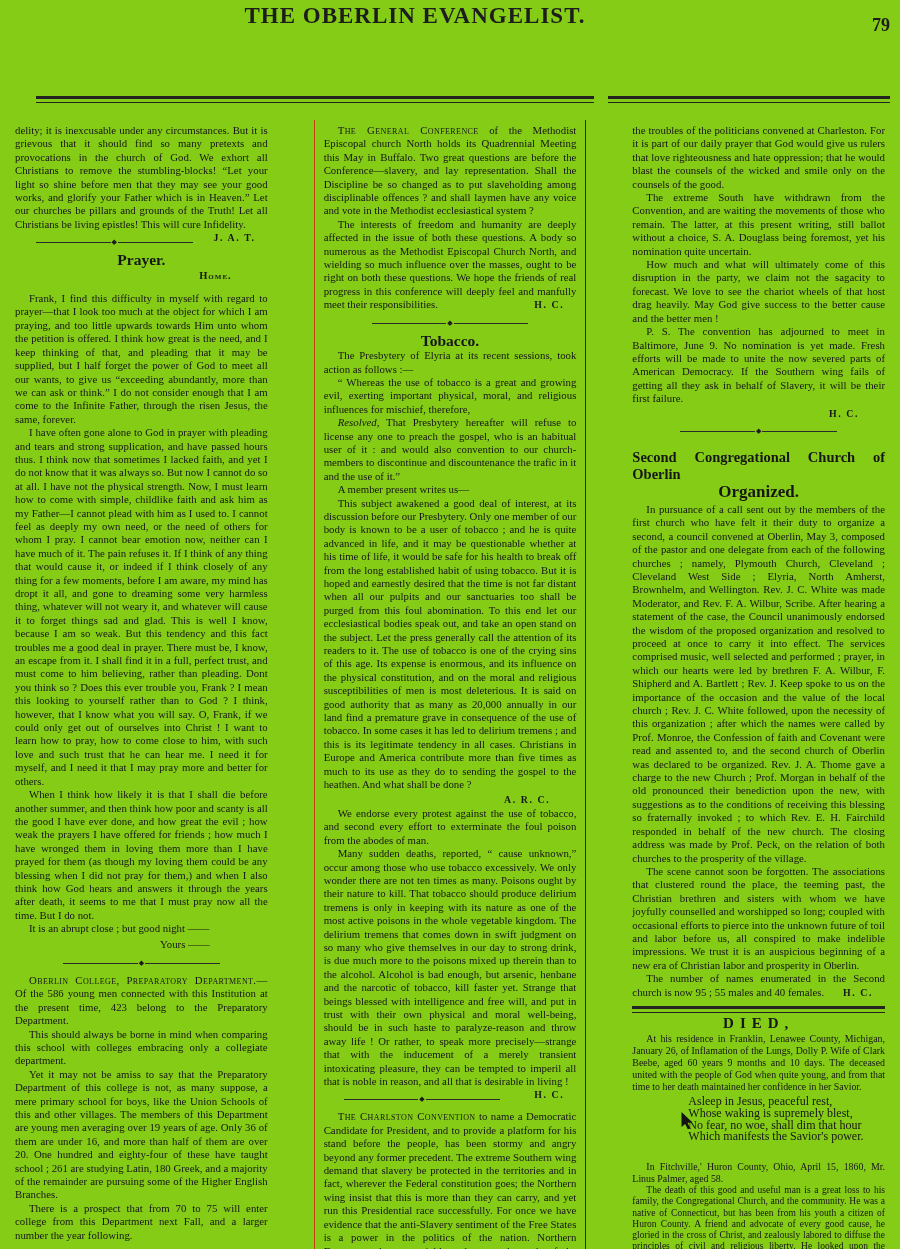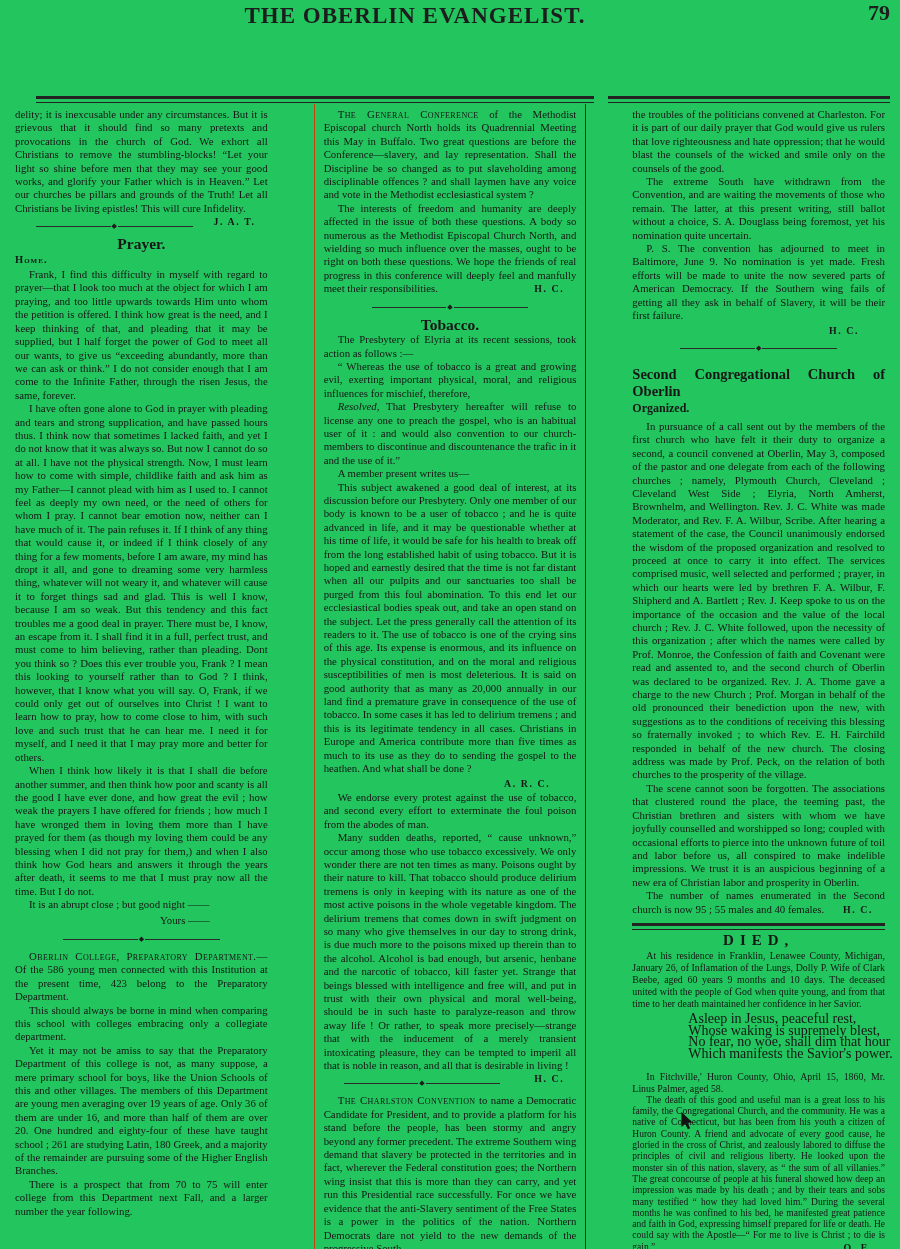--- a/index.html
+++ b/index.html
@@ -1,54 +1,54 @@
 <!DOCTYPE html>
 <html><head>
 <meta charset="utf-8">
 <style>
   html,body{margin:0;padding:0;background:#e9e8e4;}
   .page{
-    position:relative;width:900px;height:1249px;background:#22c55e;
+    position:relative;width:900px;height:1249px;background:#84cc16;
     font-family:"Liberation Serif","DejaVu Serif",serif;color:#161616;
     overflow:hidden;box-sizing:border-box;
   }
   .masthead{
     position:absolute;top:3px;left:0;width:830px;text-align:center;
     font-size:23px;font-weight:bold;letter-spacing:1px;color:#1d1d1d;
   }
   .page-number{
-    position:absolute;top:0;right:10px;font-size:22px;font-weight:bold;color:#1d1d1d;
+    position:absolute;top:15px;right:10px;font-size:18px;font-weight:bold;color:#1d1d1d;
   }
   .toprule{position:absolute;top:96px;height:3px;border-top:3px solid #232323;border-bottom:1px solid #232323;}
   .toprule-left{left:36px;width:558px;}
   .toprule-right{left:608px;width:282px;}
-  .columns{position:absolute;top:104px;left:6px;width:888px;bottom:0;display:flex;gap:37px;}
+  .columns{position:absolute;top:120px;left:6px;width:888px;bottom:0;display:flex;gap:37px;}
   .col{
     flex:1 1 0;padding:4px 9px 0 9px;box-sizing:border-box;overflow:hidden;
     text-align:justify;font-size:10.8px;line-height:13.4px;
   }
   .col-mid{border-left:1px solid #c2410c;border-right:1px solid #2c2c2c;}
   p{margin:0;text-indent:14px;}
   p.noindent{text-indent:0;}
   .smallcaps{font-variant:small-caps;letter-spacing:0.4px;}
   .italic-lead{font-style:italic;}
   .inline-sig{float:right;font-weight:bold;font-size:9.8px;letter-spacing:1.6px;padding-right:12px;}
   .sig-line{text-align:right;padding-right:26px;font-weight:bold;font-size:9.8px;letter-spacing:1.6px;margin:1px 0;}
   .article-title{margin:7px 0 2px 0;text-align:center;font-weight:bold;font-size:15.5px;text-indent:0;}
-  .byline{padding-right:36px;font-variant:small-caps;font-weight:bold;font-size:10.5px;letter-spacing:1px;margin-bottom:2px;}
+  .byline{text-align:right;padding-right:36px;font-variant:small-caps;font-weight:bold;font-size:10.5px;letter-spacing:1px;margin-bottom:10px;}
   .yours{text-align:right;padding-right:58px;margin:2px 0 9px 0;}
   .divider{display:flex;align-items:center;justify-content:center;width:62%;margin:8px auto 7px auto;}
   .dline{flex:1;border-top:1px solid #2b2b2b;height:0;}
   .ddiamond{font-size:7px;line-height:1;margin:0 1px;color:#1c1c1c;}
   .church-title1{font-weight:bold;font-size:14.5px;line-height:17px;text-align:justify;text-align-last:justify;margin-top:14px;}
-  .church-title2{font-weight:bold;font-size:12px;line-height:17px;margin-bottom:3px;}
+  .church-title2{font-weight:bold;font-size:17px;line-height:17px;text-align:center;margin-bottom:3px;}
   .full-double-rule{height:3px;border-top:3px solid #232323;border-bottom:1px solid #232323;margin:7px 0 3px 0;}
   .died-title{text-align:center;font-weight:bold;font-size:15px;letter-spacing:6px;margin:4px 0 3px 0;}
   .died-body{font-size:9.9px;line-height:11.9px;}
-  .poem{padding-left:56px;margin:3px 0 11px 0;font-size:14px;line-height:11.8px;}
+  .poem{padding-left:56px;margin:3px 0 18px 0;font-size:12px;line-height:11.8px;}
   .poem div{white-space:nowrap;}
   .obit-small{font-size:9.5px;line-height:11.3px;}
   .cursor-artifact{position:absolute;left:680px;top:1112px;width:14px;height:18px;}
 </style>
 </head>
 <body>
 
 <div class="page">
 
   <div class="masthead">THE OBERLIN EVANGELIST.</div>
@@ -113,20 +113,21 @@
         <span class="dline"></span>
       </div>
 
       <p><span class="smallcaps">The Charlston Convention</span><span> to name a Democratic Candidate for President, and to provide a platform for his stand before the people, has been stormy and angry beyond any former precedent.  The extreme Southern wing demand that slavery be protected in the territories and in fact, wherever the Federal constitution goes;  the Northern wing insist that this is more than they can carry, and yet run this Presidential race successfully.   For once we have evidence that the anti-Slavery sentiment of the Free States is a power in the politics of the nation.   Northern Democrats dare not yield to the new demands of the progressive South.</span></p>
       <p>We will not suppress the satisfaction we have had in</p>
     </div>
 
     <div class="col">
       <p class="noindent">the troubles of the politicians convened at Charleston. For it is part of our daily prayer that God would give us rulers that love righteousness and hate oppression;  that he would blast the counsels of the wicked and smile only on the counsels of the good.</p>
       <p>The extreme South have withdrawn from the Convention, and are waiting the movements of those who remain. The latter, at this present writing, still ballot without a choice, S. A. Douglass being foremost, yet his nomination quite uncertain.</p>
+      <p>How much and what will ultimately come of this disruption in the party, we claim not the sagacity to forecast. We love to see the chariot wheels of that host drag heavily.   May God give success to the better cause and the better men !</p>
       <p>P. S. The convention has adjourned to meet in Baltimore, June 9.  No nomination is yet made.  Fresh efforts will be made to unite the now severed parts of American Democracy.   If the Southern wing fails of getting all they ask in behalf of Slavery, it will be their first failure.</p>
       <div class="sig-line">H. C.</div>
 
       <div class="divider">
         <span class="dline"></span>
         <span class="ddiamond">◆</span>
         <span class="dline"></span>
       </div>
 
       <div class="church-title1">Second Congregational Church of Oberlin</div>

